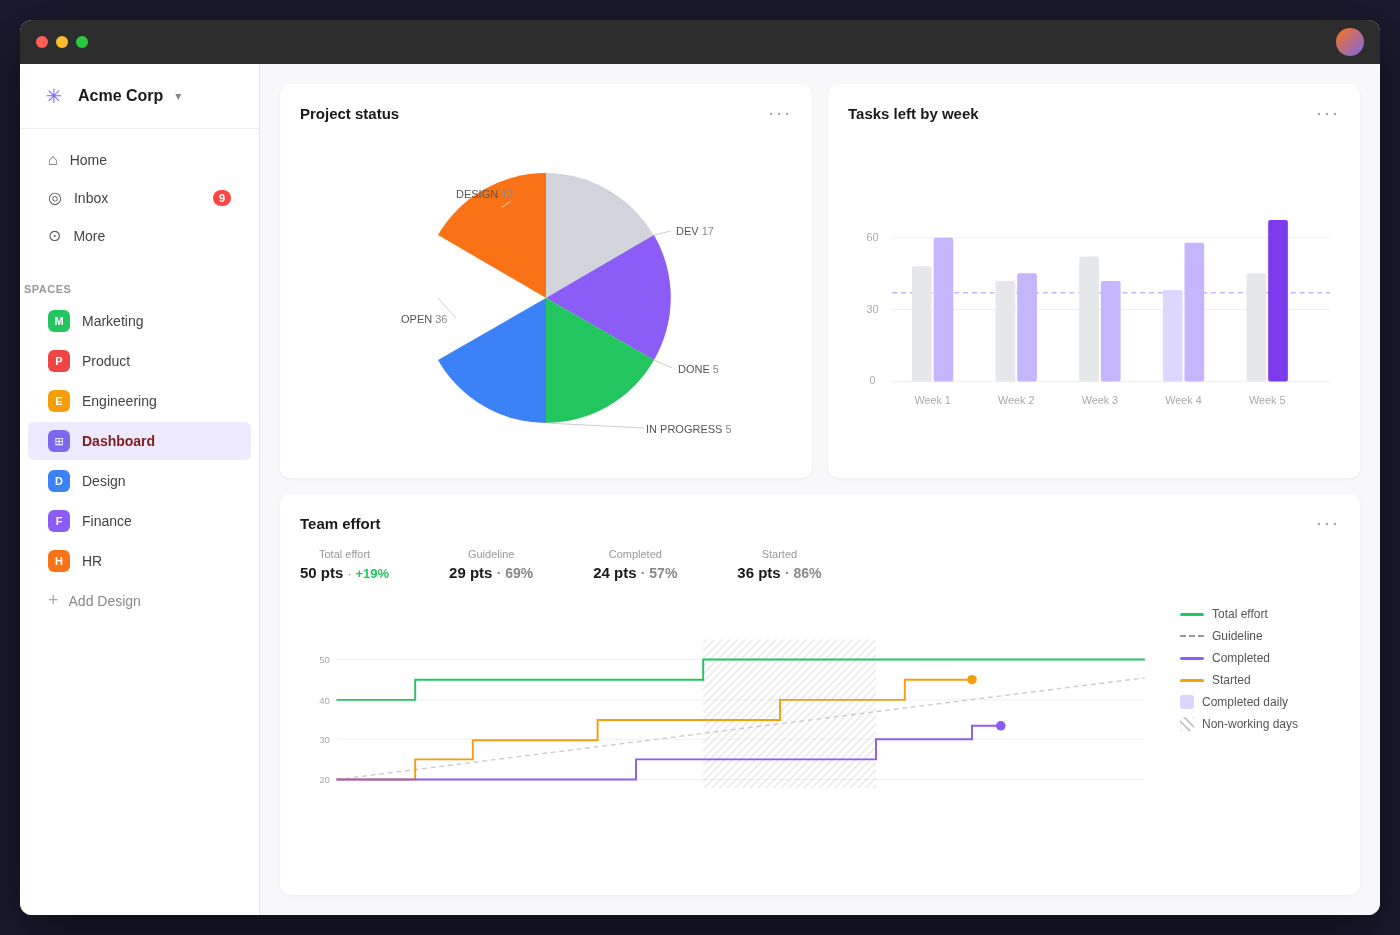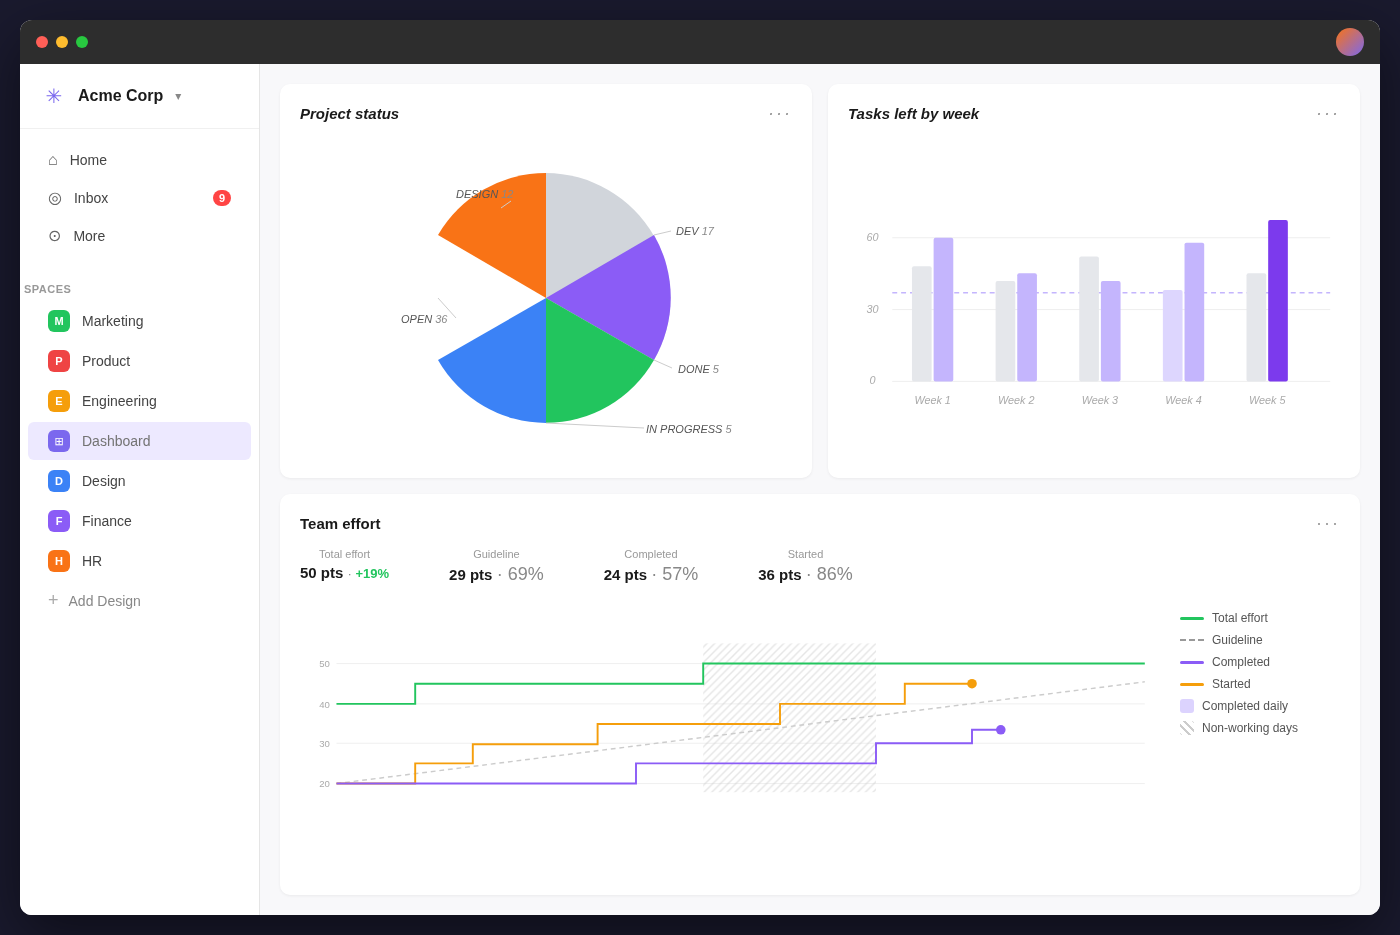--- a/index.html
+++ b/index.html
@@ -172,21 +172,20 @@
       overflow-y: auto;
       padding: 20px;
       display: flex;
       flex-direction: column;
       gap: 16px;
     }
     .top-row {
       display: grid;
       grid-template-columns: 1fr 1fr;
       gap: 16px;
-      font-style: italic;
     }
     .card {
       background: white;
       border-radius: 10px;
       padding: 20px;
       box-shadow: 0 1px 3px rgba(0,0,0,0.06);
     }
     .card-header {
       display: flex;
       justify-content: space-between;
@@ -244,22 +243,22 @@
       color: #999;
       margin-bottom: 4px;
     }
     .effort-stat-value {
       font-size: 15px;
       font-weight: 700;
       color: #1a1a1a;
     }
     .effort-stat-pct {
       color: #888;
-      font-weight: 400;
-      font-size: 18px;
+      font-weight: 700;
+      font-size: 14px;
     }
     .effort-stat-positive { color: #22c55e; font-size: 13px; font-weight: 600; }
     .effort-chart-area {
       display: flex;
       gap: 16px;
     }
     .effort-chart {
       flex: 1;
       height: 220px;
       position: relative;
@@ -357,21 +356,21 @@
       <div class="space-item">
         <span class="space-avatar av-red">P</span>
         <span>Product</span>
       </div>
       <div class="space-item">
         <span class="space-avatar av-yellow">E</span>
         <span>Engineering</span>
       </div>
       <div class="space-item active">
         <span class="dashboard-icon">⊞</span>
-        <span style="color:#737373; font-weight:400;">Dashboard</span>
+        <span style="color:#7f1d1d; font-weight:700;">Dashboard</span>
       </div>
       <div class="space-item">
         <span class="space-avatar av-blue">D</span>
         <span>Design</span>
       </div>
       <div class="space-item">
         <span class="space-avatar av-purple">F</span>
         <span>Finance</span>
       </div>
       <div class="space-item">

